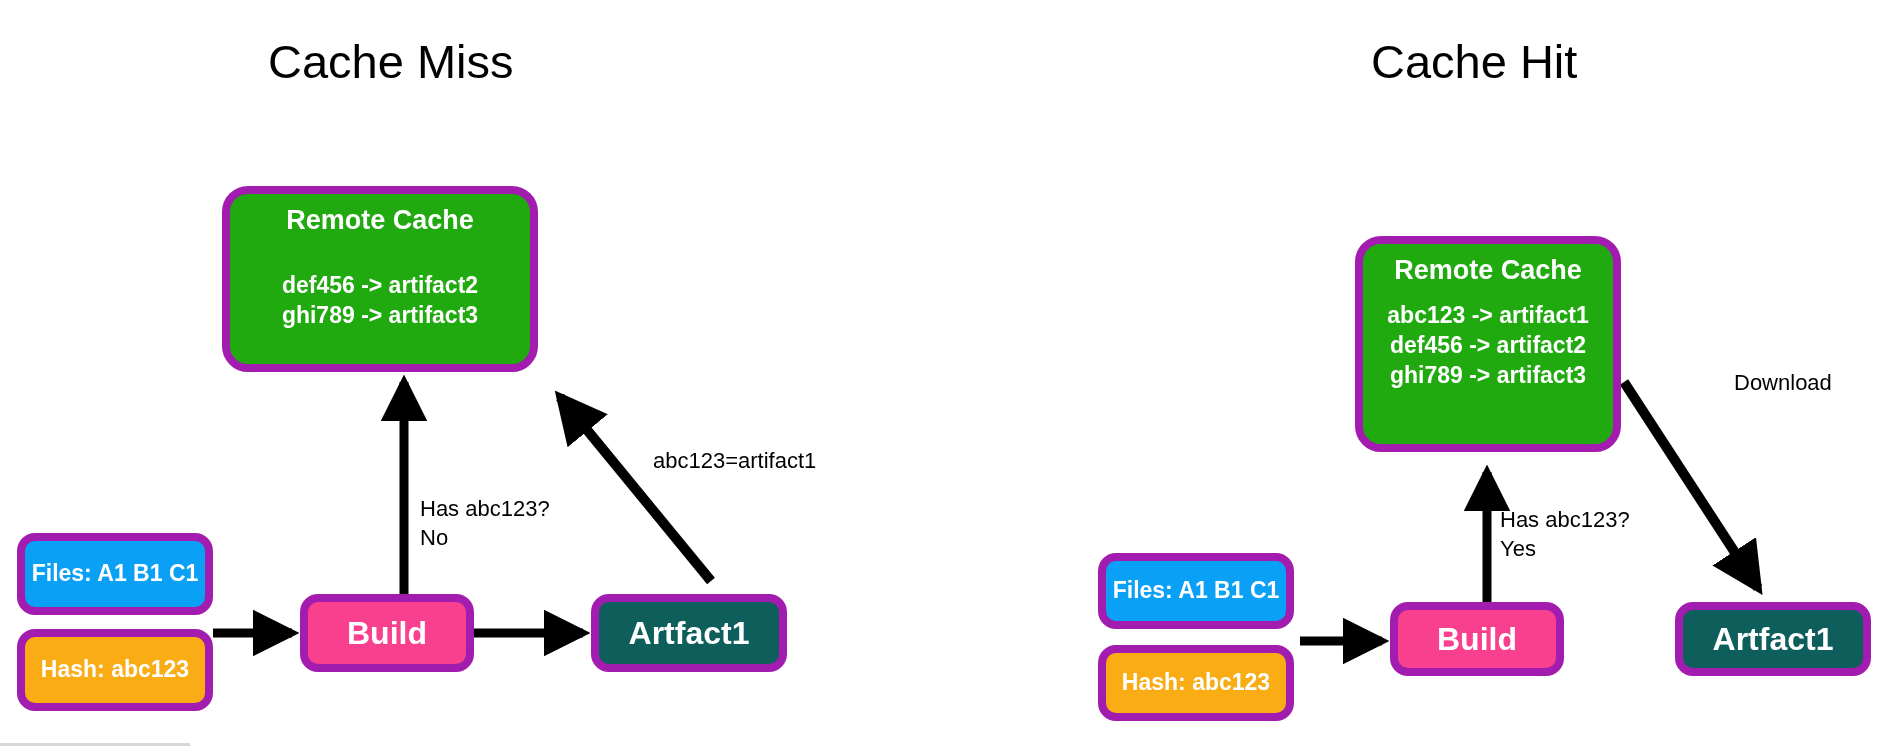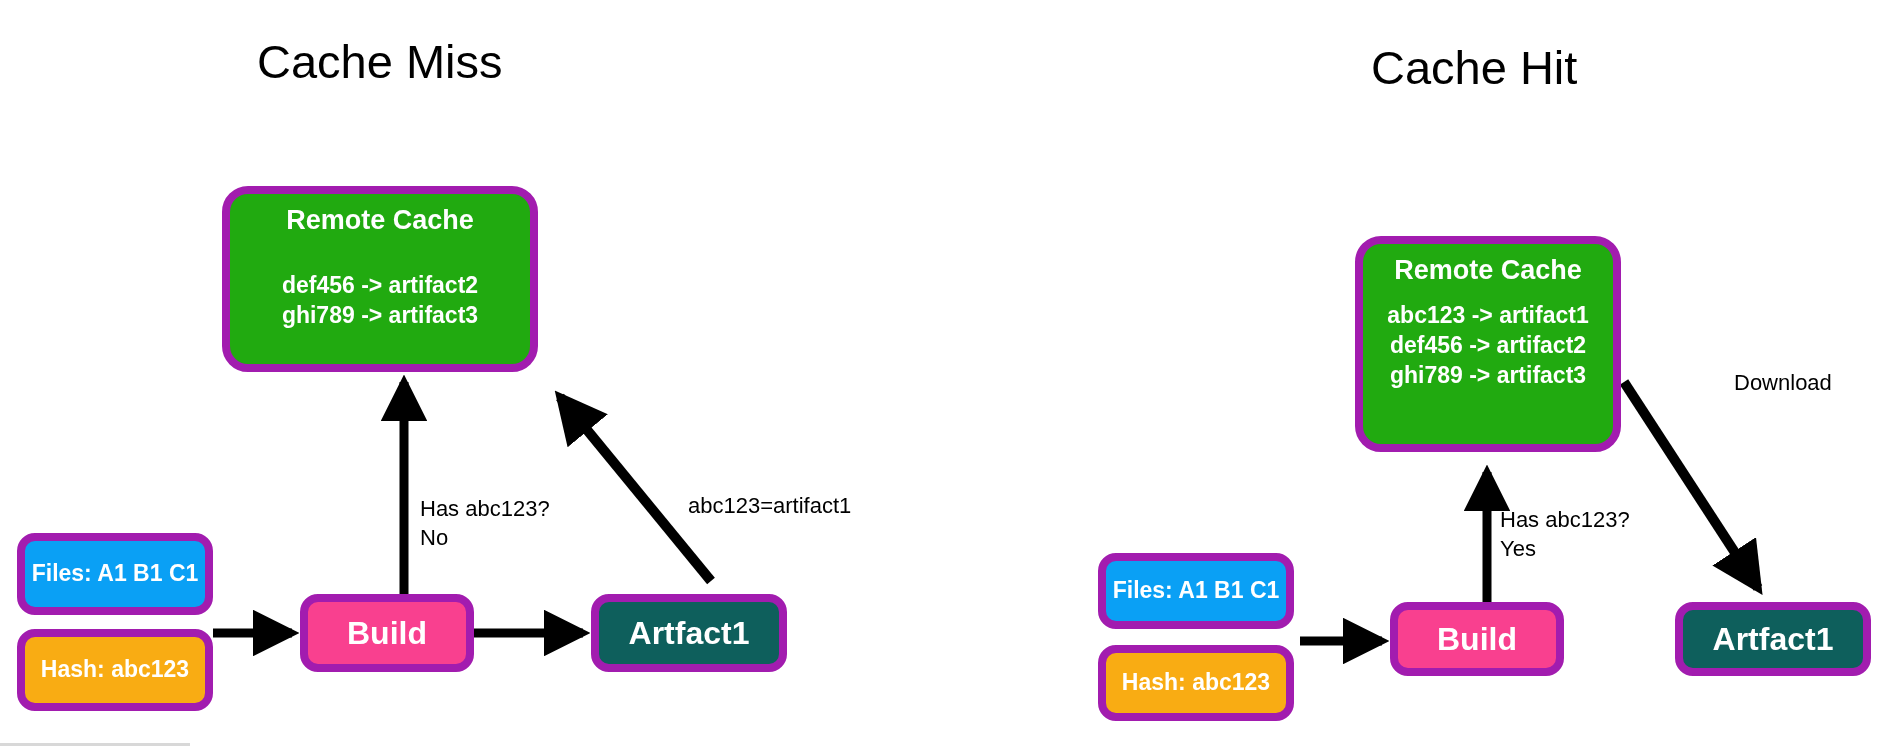--- a/index.html
+++ b/index.html
@@ -124,21 +124,21 @@
 
     <line x1="711" y1="581" x2="560" y2="397" stroke="#000000" stroke-width="10" marker-end="url(#ah)"></line>
 
     <line x1="1300" y1="641" x2="1382" y2="641" stroke="#000000" stroke-width="9" marker-end="url(#ah)"></line>
 
     <line x1="1487" y1="602" x2="1487" y2="472" stroke="#000000" stroke-width="9" marker-end="url(#ah)"></line>
 
     <line x1="1624" y1="382" x2="1758" y2="588" stroke="#000000" stroke-width="10" marker-end="url(#ah)"></line>
   </svg>
 
-  <div class="panel-title" style="left:257px; top:38px;">Cache Miss</div>
+  <div class="panel-title" style="left:268px; top:38px;">Cache Miss</div>
 
   <div class="node cache" style="left:222px; top:186px; width:316px; height:186px; background:#21aa10;">
     <div class="cache-title">Remote Cache</div>
     <div class="cache-entries" style="margin-top:36px;">
       <div class="cache-entry">def456 -&gt; artifact2</div>
       <div class="cache-entry">ghi789 -&gt; artifact3</div>
     </div>
   </div>
 
   <div class="node" style="left:17px; top:533px; width:196px; height:82px; background:#0aa0f5;">
@@ -153,23 +153,23 @@
     <span class="node-label big">Build</span>
   </div>
 
   <div class="node" style="left:591px; top:594px; width:196px; height:78px; background:#0e5f5c;">
     <span class="node-label big">Artfact1</span>
   </div>
 
   <div class="edge-label" style="left:420px; top:494px;">Has abc123?
 No</div>
 
-  <div class="edge-label" style="left:688px; top:446px;margin-top:45px;">abc123=artifact1</div>
-
-  <div class="panel-title" style="left:1371px; top:38px;margin-top:6px;">Cache Hit</div>
+  <div class="edge-label" style="left:653px; top:446px;">abc123=artifact1</div>
+
+  <div class="panel-title" style="left:1371px; top:38px;">Cache Hit</div>
 
   <div class="node cache" style="left:1355px; top:236px; width:266px; height:216px; background:#21aa10;">
     <div class="cache-title">Remote Cache</div>
     <div class="cache-entries" style="margin-top:16px;">
       <div class="cache-entry">abc123 -&gt; artifact1</div>
       <div class="cache-entry">def456 -&gt; artifact2</div>
       <div class="cache-entry">ghi789 -&gt; artifact3</div>
     </div>
   </div>
 

